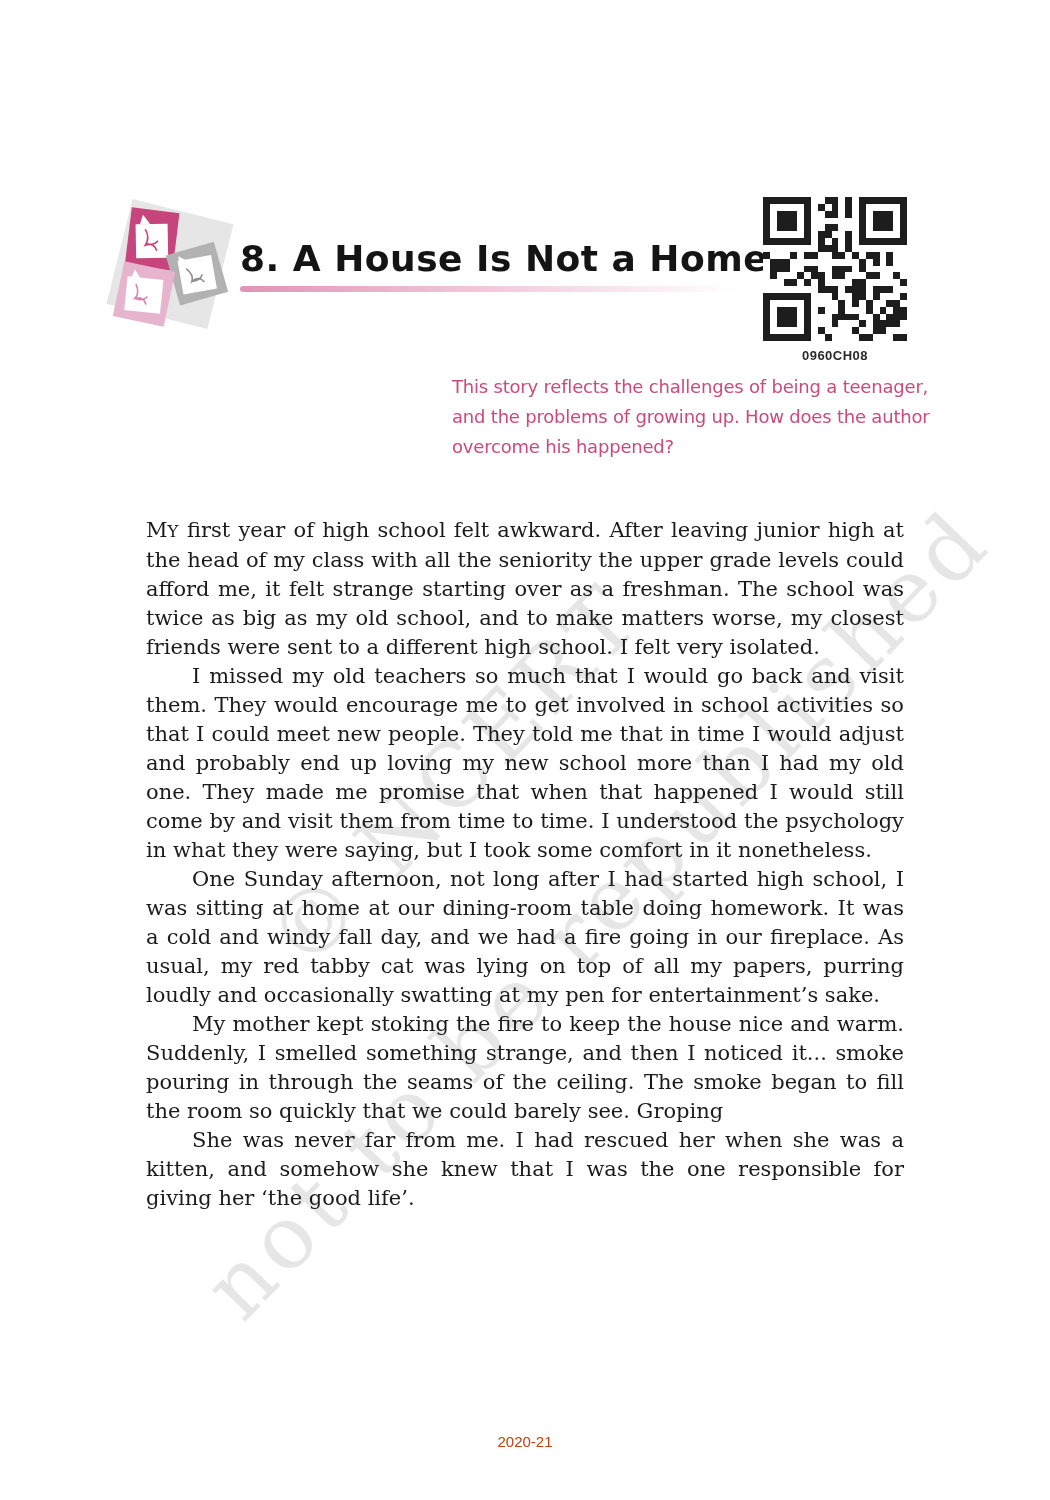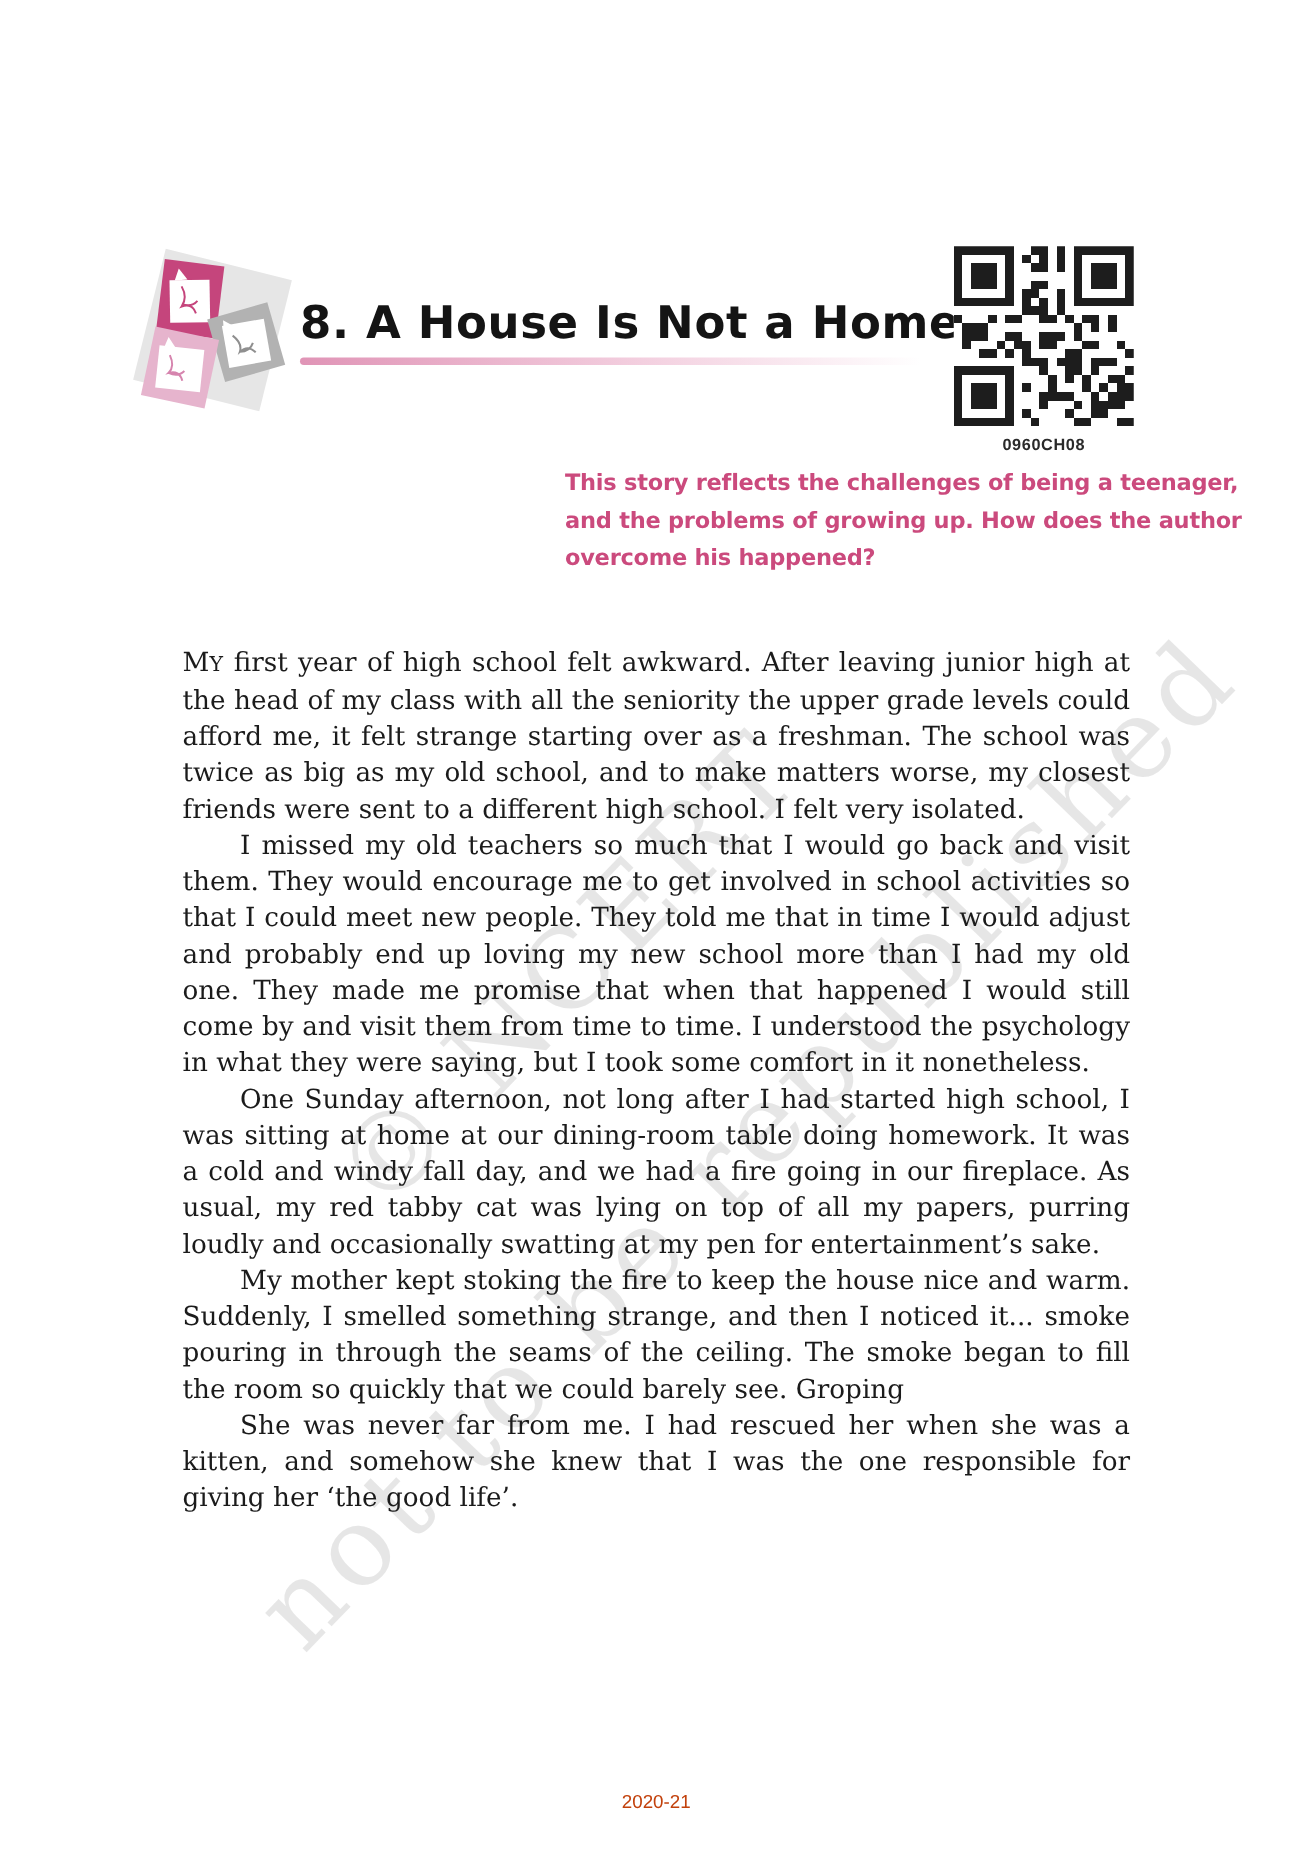--- a/index.html
+++ b/index.html
@@ -85,21 +85,21 @@
     letter-spacing: 0.5px;
   }
 
   
   .intro {
     position: absolute;
     left: 452px; top: 372px;
     width: 480px;
     z-index: 1;
     font-family: "DejaVu Sans", sans-serif;
-    font-weight: bold;
+    font-weight: normal;
     font-size: 18px;
     line-height: 30px;
     letter-spacing: -0.2px;
     color: #cb4a7d;
   }
   .intro div { white-space: nowrap; }
 
   
   .story {
     position: absolute;

